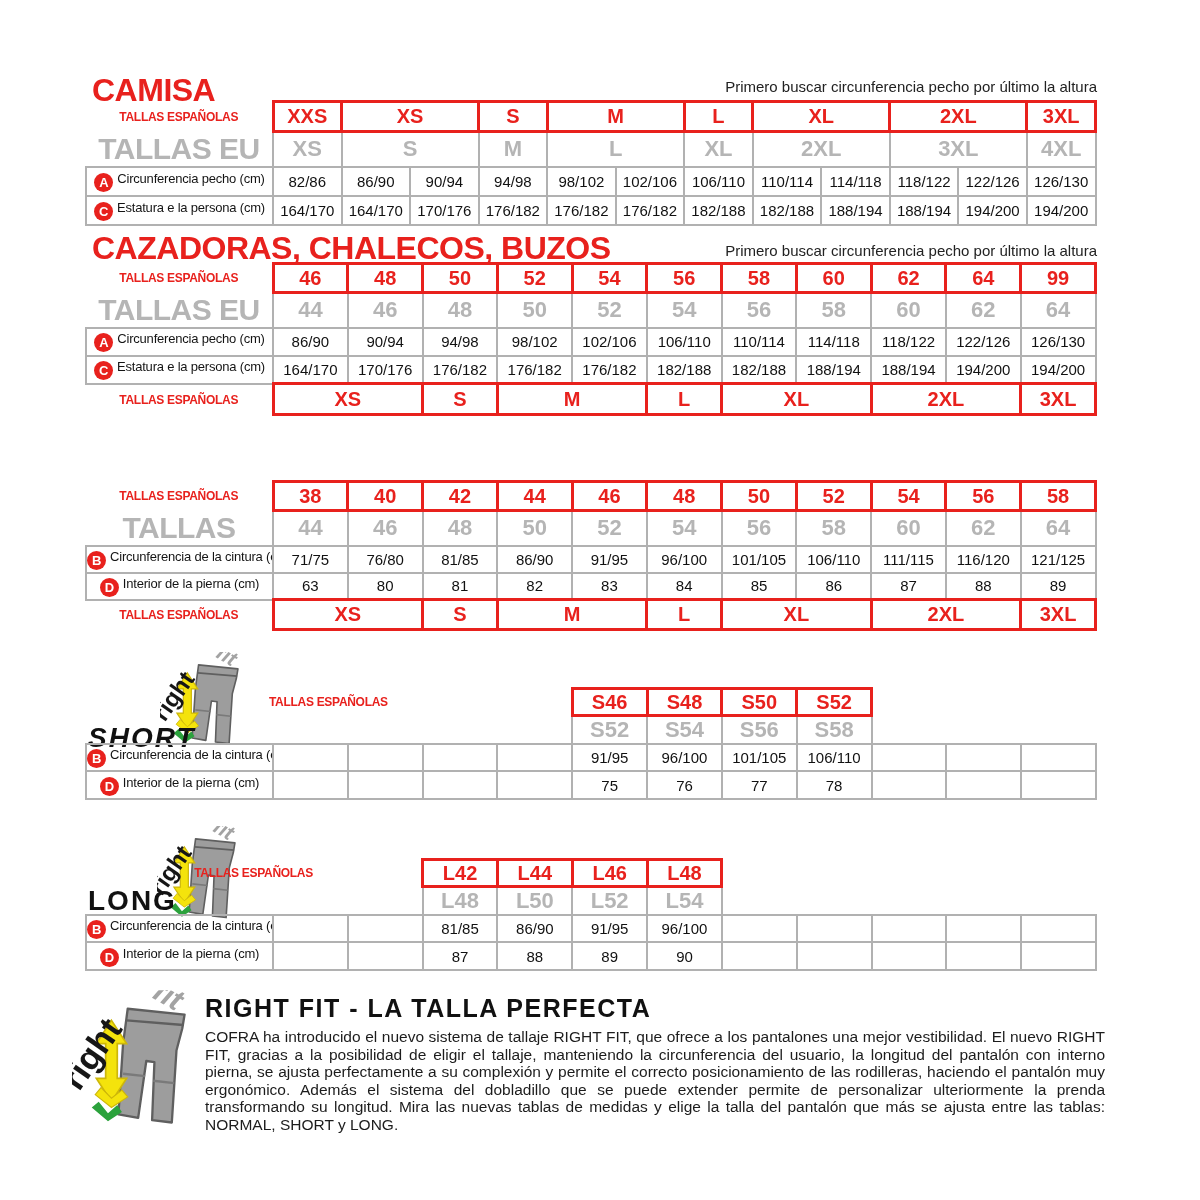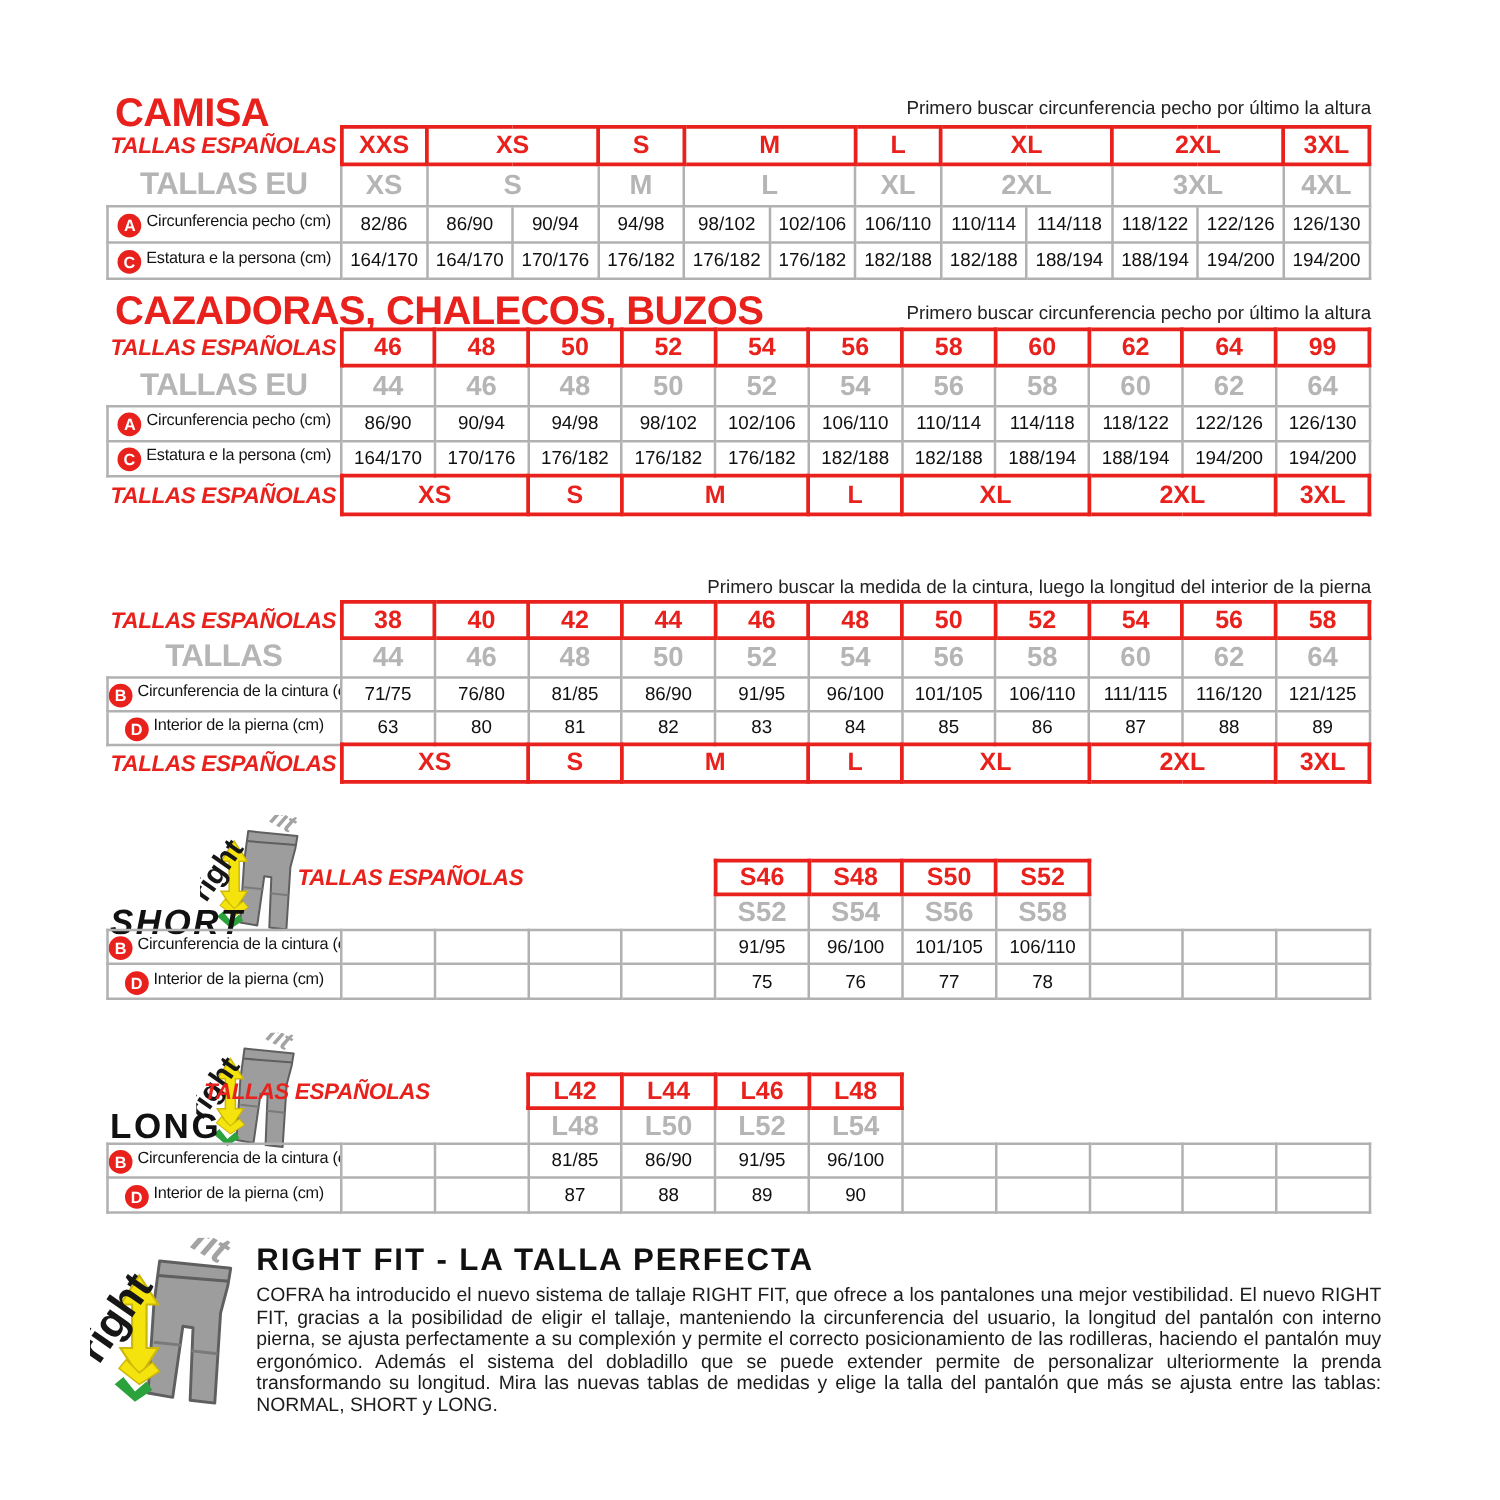--- a/index.html
+++ b/index.html
@@ -11,22 +11,22 @@
   html,body{margin:0;padding:0;background:#fff;}
   .page{position:relative;width:1200px;height:1200px;background:#fff;overflow:hidden;
         font-family:"Liberation Sans",sans-serif;color:var(--ink);}
   .sec{position:absolute;left:0;width:1200px;}
   .title{position:absolute;left:92px;top:0;margin:0;font-size:32px;font-weight:bold;
          color:var(--red);letter-spacing:-0.5px;white-space:nowrap;}
   .note{position:absolute;right:103px;font-size:15px;color:#222;white-space:nowrap;}
   table.sz{position:absolute;left:85px;border-collapse:collapse;table-layout:fixed;width:1012px;}
   table.sz td{padding:0;text-align:center;vertical-align:middle;overflow:hidden;white-space:nowrap;}
   col.labcol{width:187px;}
-  td.eslab{color:var(--red);font-weight:bold;font-size:18px;text-align:right;padding-right:8px;letter-spacing:-0.3px;font-style:italic;}
-  td.eulab{color:var(--gray-txt);font-weight:bold;font-size:25px;text-align:left;letter-spacing:-0.5px;margin-top:16px;}
+  td.eslab{color:var(--red);font-weight:bold;font-size:12px;text-align:right;padding-right:8px;letter-spacing:-0.3px;}
+  td.eulab{color:var(--gray-txt);font-weight:bold;font-size:30px;text-align:left;letter-spacing:-0.5px;margin-top:16px;}
   td.rbox{border:3px solid var(--red);color:var(--red);font-weight:bold;font-size:20px;}
   td.gcell{border:2px solid var(--line);color:var(--gray-txt);font-weight:bold;font-size:22px;}
   td.cell{border:2px solid var(--line);font-size:15px;color:#111;}
   td.lbl{border:2px solid var(--line);text-align:left;font-size:13px;padding-left:3px;letter-spacing:-0.2px;}
   td.nob{border:none;}
   .circ{display:inline-block;width:19px;height:19px;line-height:19px;border-radius:50%;
         background:var(--red);color:#fff;font-weight:bold;font-size:13px;text-align:center;
         margin-right:4px;vertical-align:-4px;}
   .fitname{position:absolute;left:88px;font-size:28px;font-weight:bold;color:#111;letter-spacing:2px;}
   .rf-title{position:absolute;left:205px;margin:0;font-size:25px;font-weight:bold;color:#111;letter-spacing:1.5px;white-space:nowrap;}
@@ -224,21 +224,20 @@
             <td class="rbox" colspan="1">L</td>
             <td class="rbox" colspan="2">XL</td>
             <td class="rbox" colspan="2">2XL</td>
             <td class="rbox" colspan="1">3XL</td>
       </tr>
     </tbody>
       </table>
   </div>
 
   <div class="sec" style="top:450px;height:180px;">
-    <div class="note" style="top:11px;">Primero buscar la medida de la cintura, luego la longitud del interior de la pierna</div>
     <table class="sz" style="top:30px;">
       <colgroup>
           <col class="labcol">
           <col>
           <col>
           <col>
           <col>
           <col>
           <col>
           <col>

